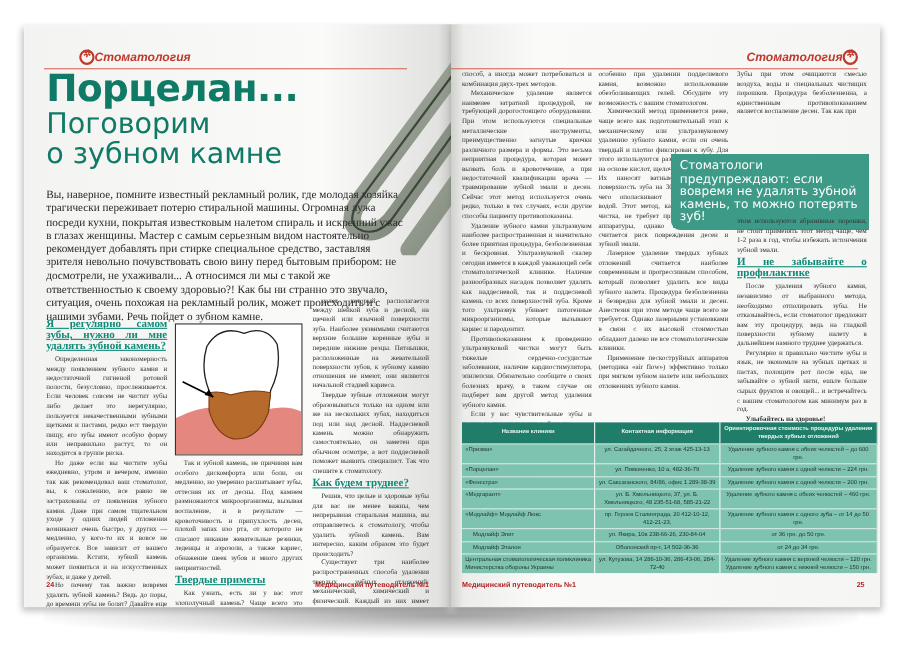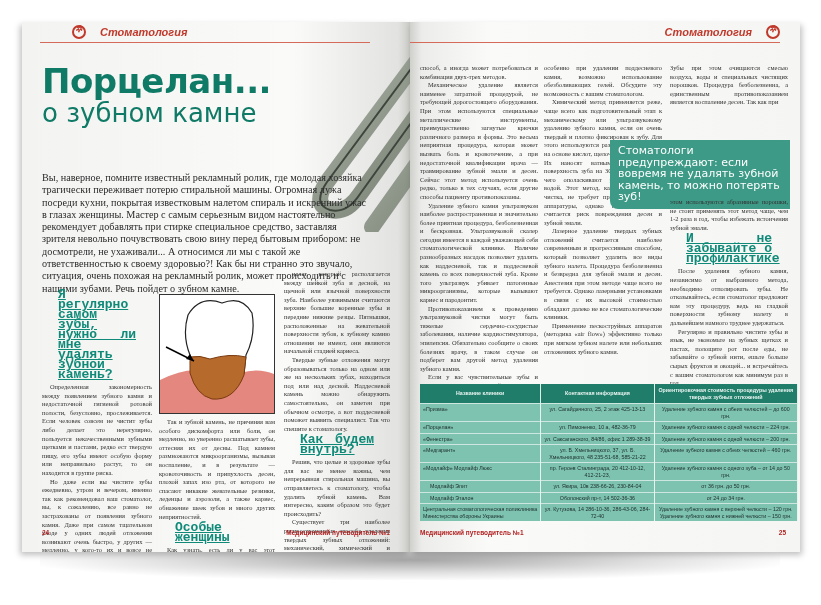--- a/index.html
+++ b/index.html
@@ -8,39 +8,39 @@
 
   .shadow { position: absolute; left: 40px; top: 540px; width: 740px; height: 40px;
     background: radial-gradient(ellipse at center, rgba(0,0,0,0.35) 0%, rgba(0,0,0,0.12) 45%, rgba(255,255,255,0) 75%); }
 
   .page { position: absolute; top: 22px; height: 530px; background: #f7f7f6; overflow: hidden; }
   .page-left { left: 22px; width: 388px; box-shadow: -2px 3px 6px rgba(0,0,0,0.25);
     background: linear-gradient(to right, #f3f3f2 0%, #fafaf9 70%, #e2e2e0 97%, #c9c9c6 100%); }
   .page-right { left: 410px; width: 390px; box-shadow: 2px 3px 6px rgba(0,0,0,0.25);
     background: linear-gradient(to right, #cfcfcc 0%, #ececea 3%, #fafaf9 20%, #f5f5f4 100%); }
 
-  .section-head { position: absolute; top: 3px; display: flex; align-items: center; gap: 14px;
+  .section-head { position: absolute; top: 23px; display: flex; align-items: center; gap: 0;
     font-family: "Liberation Sans", sans-serif; font-weight: bold; font-style: italic; color: #c0392b; font-size: 11px; padding-left: 32px; }
   .section-head .rule { position: absolute; top: 17px; height: 1px; background: #d46a5a; }
   .left-head { left: 18px; }
   .left-head .rule { left: 0; width: 330px; }
   .right-head { right: 20px; }
   .right-head .rule { right: 0; width: 380px; }
   .logo-icon { width: 14px; height: 14px; border-radius: 50%; border: 2px solid #c0392b; position: relative; }
   .logo-icon::after { content: "✲"; position: absolute; left: 1px; top: -3px; font-size: 9px; color: #c0392b; }
 
   .headline { position: absolute; left: 20px; top: 40px; font-family: "DejaVu Sans", sans-serif; color: #0f7a66; }
   .headline .h1 { font-size: 34px; font-weight: bold; line-height: 38px; letter-spacing: -0.5px; }
   .headline .h2 { font-size: 26px; line-height: 27px; }
 
   .probe { position: absolute; left: 250px; top: 10px; width: 200px; height: 200px; }
 
   .lead { position: absolute; left: 20px; top: 150px; width: 330px; font-size: 10.2px; line-height: 12.3px; font-weight: normal; color: #2a2a2a; }
 
-  .sub { font-family: Liberation Mono, monospace; font-weight: bold; color: #0f8a78; text-decoration: underline; font-size: 13px; line-height: 10px; margin: 2px 16px 3px; }
+  .sub { font-family: Liberation Serif, serif; font-weight: bold; color: #0f8a78; text-decoration: underline; font-size: 10px; line-height: 10px; margin: 2px 0 3px; }
   .col { position: absolute; font-size: 6.4px; line-height: 8.6px; text-align: justify; color: #333; }
   .col p { text-indent: 8px; }
 
   .figure { position: absolute; left: 137px; top: 272px; width: 116px; height: 120px; border: 1px solid #333; background: #fff; overflow: hidden; }
 
   .folio { position: absolute; bottom: 16px; font-family: "Liberation Sans", sans-serif; font-size: 6.5px; color: #b22222; font-weight: bold; }
 
   .callout { position: absolute; left: 200px; top: 118px; width: 180px; height: 69px; background: #3c9a86; color: #fff;
     font-family: "DejaVu Sans", sans-serif; font-size: 11px; line-height: 11.5px; padding: 5px 8px; border-radius: 0 0 0 8px; }
 
@@ -56,20 +56,21 @@
 
 <div class="page page-left">
   <div class="section-head left-head">
     <span class="logo-icon"></span>
     <span>Стоматология</span>
     <span class="rule"></span>
   </div>
 
   <div class="headline">
     <div class="h1">Порцелан...</div>
+    <div class="h2">Поговорим</div>
     <div class="h2">о зубном камне</div>
   </div>
 
   <svg class="probe" viewBox="0 0 200 200">
     <defs>
       <linearGradient id="g1" x1="0" y1="0" x2="1" y2="1">
         <stop offset="0" stop-color="#b8bdb3"></stop>
           <stop offset="0.5" stop-color="#8e968a"></stop>
           <stop offset="1" stop-color="#6d7468"></stop>
       </linearGradient>
@@ -94,28 +95,28 @@
       <path d="M0 85 Q30 70 50 78 L80 78 Q100 72 116 80 L116 120 L0 120 Z" fill="#e4877f"></path>
       <path d="M28 20 Q40 0 62 8 Q82 0 92 18 Q96 40 86 60 L84 78 Q60 102 36 82 L30 60 Q22 40 28 20 Z" fill="#fff" stroke="#222" stroke-width="1.2"></path>
       <path d="M30 62 Q40 60 50 64 Q70 58 86 62 L84 80 Q74 106 52 104 Q36 100 30 78 Z" fill="#b66a2c" stroke="#7a3b10"></path>
       <line x1="6" y1="52" x2="34" y2="66" stroke="#000" stroke-width="1.5"></line>
       <polygon points="34,66 26,64 30,59" fill="#000"></polygon>
     </svg>
   </div>
 
   <div class="col" style="left:137px; top:396px; width:116px;">
     <p>Так и зубной камень, не причиняя вам особого дискомфорта или боли, он медленно, но уверенно расшатывает зубы, оттесняя их от десны. Под камнем размножаются микроорганизмы, вызывая воспаление, и в результате — кровоточивость и припухлость десен, плохой запах изо рта, от которого не спасают никакие жевательные резинки, леденцы и аэрозоли, а также кариес, обнажение шеек зубов и много других неприятностей.</p>
-    <div class="sub">Особые женщины</div>
+    <div class="sub">Твердые приметы</div>
     <p>Как узнать, есть ли у вас этот злополучный камень? Чаще всего это белый, желтоватый или коричневый твердый</p>
   </div>
 
   <div class="col" style="left:262px; top:248px; width:106px;">
     <p>налет, который располагается между шейкой зуба и десной, на щечной или язычной поверхности зуба. Наиболее уязвимыми считаются верхние большие коренные зубы и передние нижние резцы. Пятнышки, расположенные на жевательной поверхности зубов, к зубному камню отношения не имеют, они являются начальной стадией кариеса.</p>
     <p>Твердые зубные отложения могут образовываться только на одном или же на нескольких зубах, находиться под или над десной. Наддесневой камень можно обнаружить самостоятельно, он заметен при обычном осмотре, а вот поддесневой поможет выявить специалист. Так что спешите к стоматологу.</p>
-    <div class="sub">Как будем внутрь?</div>
+    <div class="sub">Как будем труднее?</div>
     <p>Решив, что целые и здоровые зубы для вас не менее важны, чем непрерывная стиральная машина, вы отправляетесь к стоматологу, чтобы удалить зубной камень. Вам интересно, каким образом это будет происходить?</p>
     <p>Существует три наиболее распространенных способа удаления твердых зубных отложений: механический, химический и физический. Каждый из них имеет свои достоинства и недостатки, показания и противопоказания. В некоторых случаях врач выберет один, наиболее подходящий именно для вас</p>
   </div>
 
   <div class="folio" style="left:20px;">24</div>
   <div class="folio" style="right:20px;">Медицинский путеводитель №1</div>
 </div>
 
 <div class="page page-right">
   <div class="section-head right-head">

